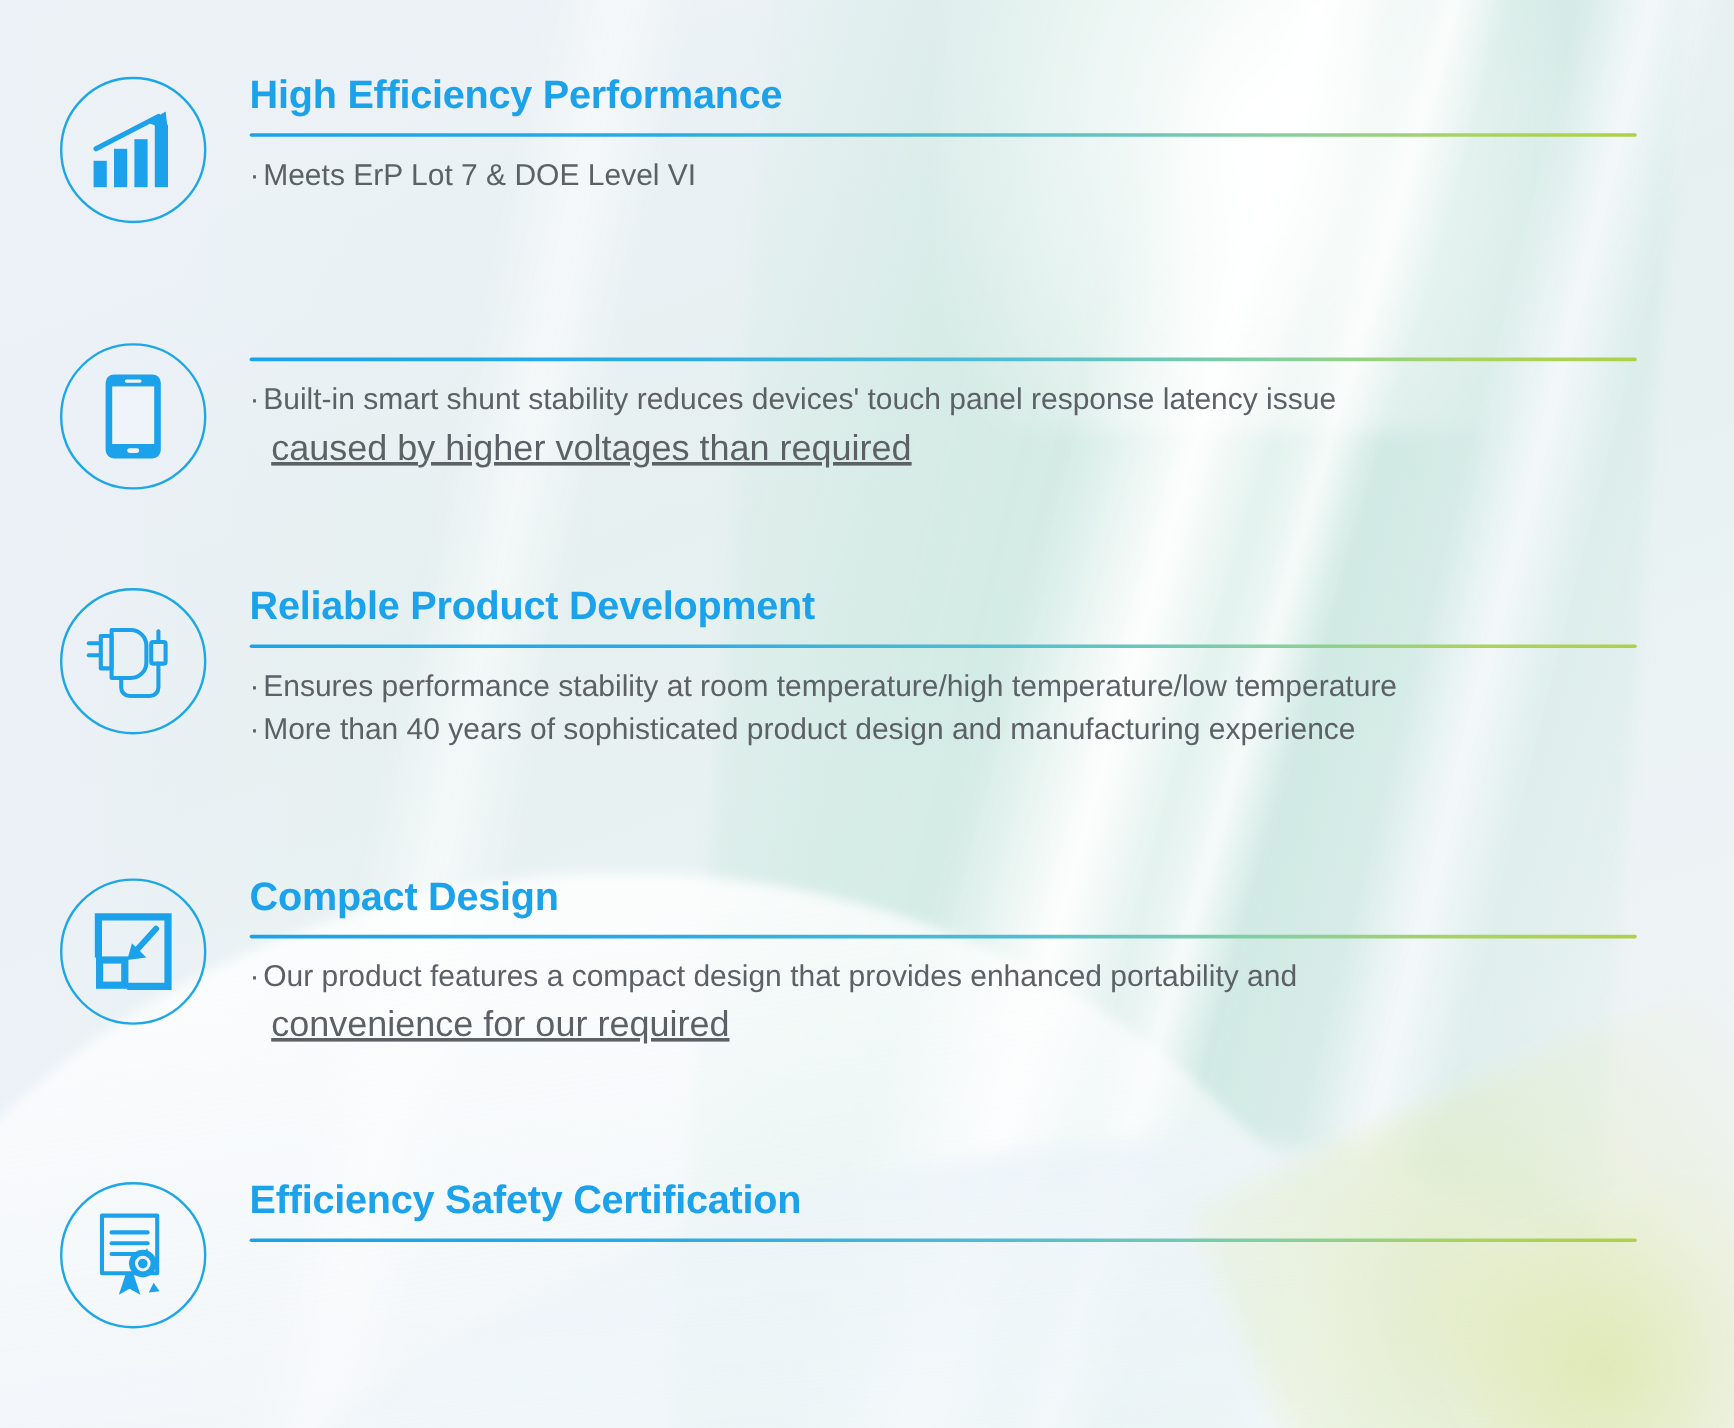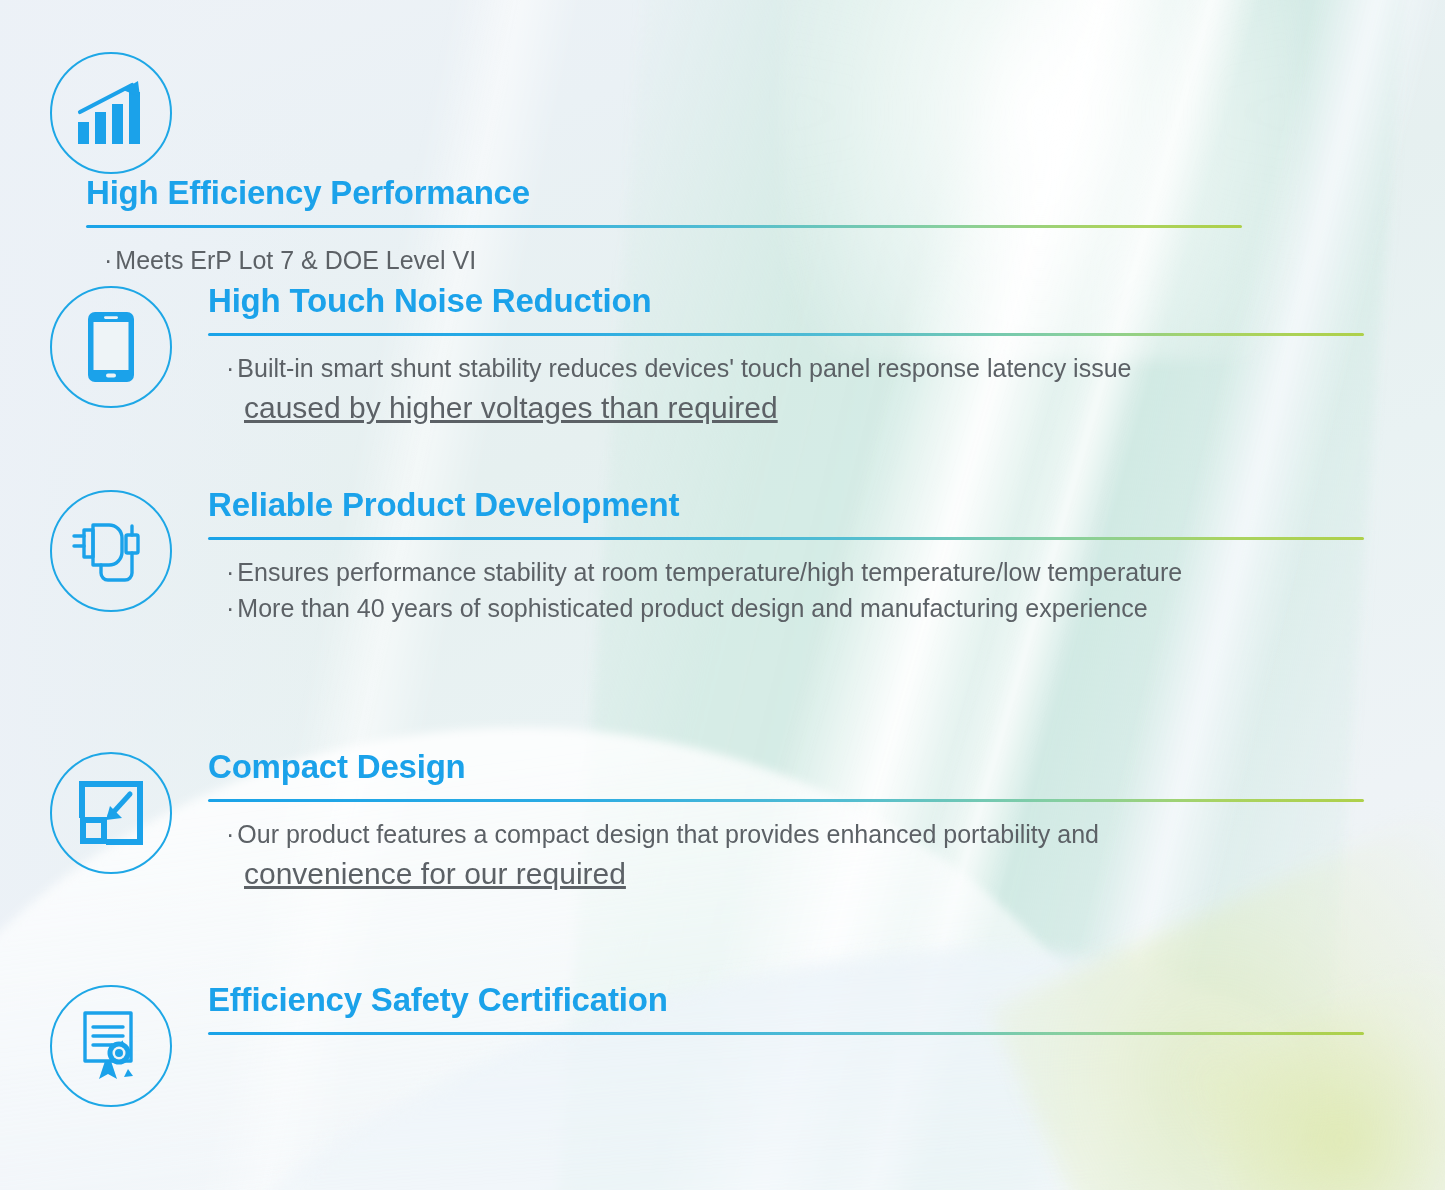--- a/index.html
+++ b/index.html
@@ -157,21 +157,20 @@
         #2aabe4 30%,
         #52bdd2 55%,
         #86cfa0 74%,
         #a9d361 88%,
         #aed04a 100%);
     border-radius: 2px;
   }
 
   .bullets {
     margin-top: 14px;
-    margin-left: 18px;
   }
   .bullet-line {
     font-size: 25px;
     color: #5c6166;
     line-height: 1.46;
     white-space: nowrap;
   }
   .bullet-dot {
     color: #5c6166;
     margin-right: 3px;
@@ -179,24 +178,24 @@
   .bullet-cont {
     font-size: 30px;
     color: #5c6166;
     line-height: 1.46;
     padding-left: 18px;
     white-space: nowrap;
     text-decoration: underline;
   }
 
   
-  #row-0 { top: 48px; flex-direction: column; }
+  #row-0 { top: 60px; }
   #row-1 { top: 282px; }
   #row-2 { top: 486px; }
-  #row-3 { top: 748px; }
+  #row-3 { top: 728px; }
   #row-4 { top: 981px; }
 </style>
 </head>
 <body>
 
 <div id="page">
 
   <div class="bg-layer bg-green-band"></div>
   <div class="bg-layer bg-leftfade"></div>
   <div class="bg-layer bg-streak-d"></div>
@@ -240,21 +239,20 @@
     <div class="feature-row" id="row-1">
       <div class="icon-circle">
         <svg width="52" height="76" viewBox="0 0 52 76" aria-hidden="true">
           <rect x="3" y="3" width="46" height="70" rx="7" ry="7" fill="#1ba2ea"></rect>
           <rect x="8.5" y="13" width="35" height="48" fill="#eef4f7"></rect>
           <rect x="19" y="7.2" width="14" height="2.8" rx="1.4" fill="#eef4f7"></rect>
           <rect x="21" y="64.5" width="10" height="4" rx="2" fill="#eef4f7"></rect>
         </svg>
       </div>
       <div class="feature-body">
-        <div class="feature-title">High Touch Noise Reduction</div>
         <div class="divider"></div>
         <div class="bullets">
           <div class="bullet-line">
             <span class="bullet-dot">·</span><span>Built-in smart shunt stability reduces devices' touch panel response latency issue</span>
           </div>
           <div class="bullet-cont">caused by higher voltages than required</div>
         </div>
       </div>
     </div>
 

